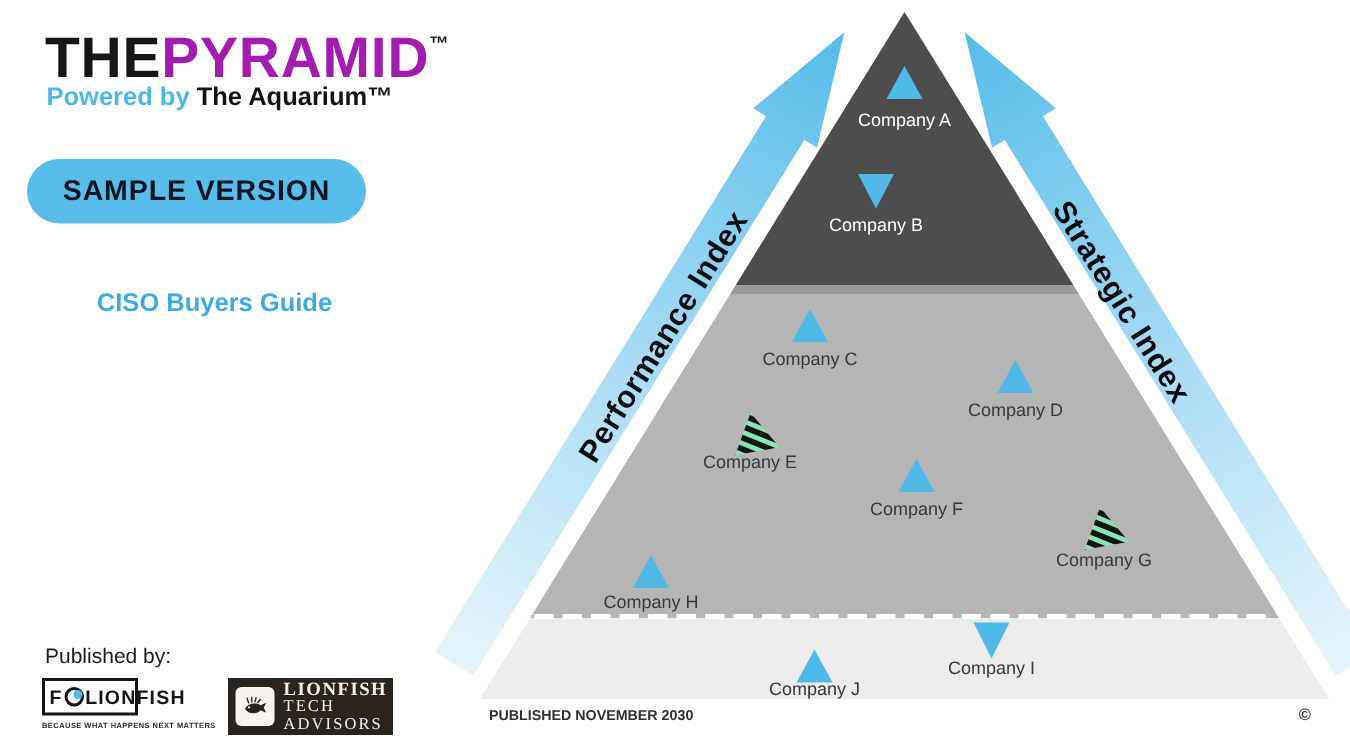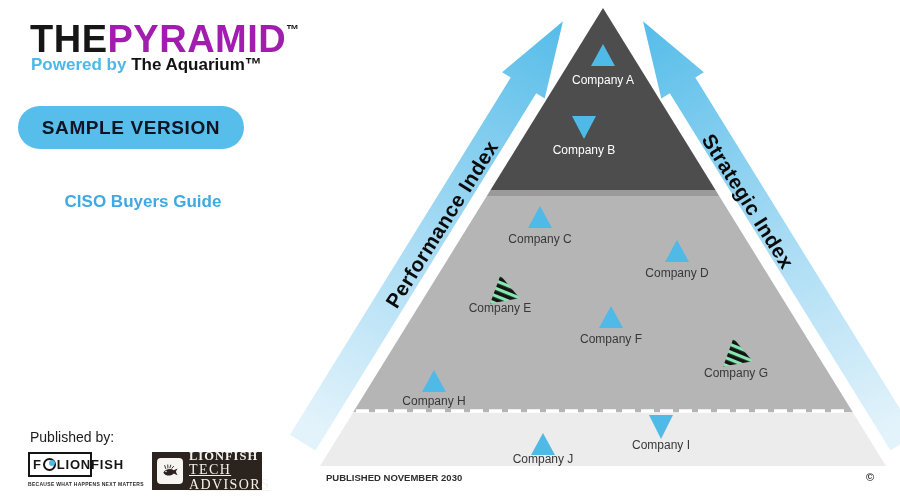--- a/index.html
+++ b/index.html
@@ -32,21 +32,21 @@
   .fc-o{display:inline-block;width:9px;height:9px;border:2px solid #141414;border-radius:50%;
     position:relative;margin:0 1px;}
   .fc-o i{position:absolute;top:0px;right:-1px;width:6px;height:6px;background:#4FB9E8;border-radius:50%;}
   .fc-tag{margin-top:4px;font-size:5px;font-weight:700;letter-spacing:0.3px;color:#2b2b2b;white-space:nowrap;}
   .lf-logo{position:absolute;left:152px;top:452px;width:110px;height:38px;background:#2B231D;
     display:flex;align-items:center;gap:6px;padding-left:5px;box-sizing:border-box;}
   .lf-icon{width:26px;height:26px;background:#F7F5F1;border-radius:4px;flex:0 0 auto;
     display:flex;align-items:center;justify-content:center;}
   .lf-text{color:#F5F2EC;font-family:"Liberation Serif","DejaVu Serif",serif;line-height:1.05;}
   .lf-name{font-size:12.5px;font-weight:700;letter-spacing:1px;}
-  .lf-sub{font-size:14px;letter-spacing:1.4px;text-decoration:underline;}
+  .lf-sub{font-size:11px;letter-spacing:1.4px;}
   .pubnote{position:absolute;left:326px;top:472px;font-size:9.5px;font-weight:700;color:#2e2e2e;}
   .copyr{position:absolute;right:26px;top:471px;font-size:9.5px;color:#4a4a4a;display:flex;align-items:center;gap:3px;}
   .copyr .sym{font-size:11px;font-weight:700;color:#333;}
   
   .gfx{position:absolute;left:0;top:0;}
   .axis-label{font-size:20.5px;font-weight:800;fill:#0b0b0b;letter-spacing:0.5px;}
   .co-label{font-size:12px;fill:#383838;}
   .co-label.white{fill:#ffffff;}
 </style>
 </head>

